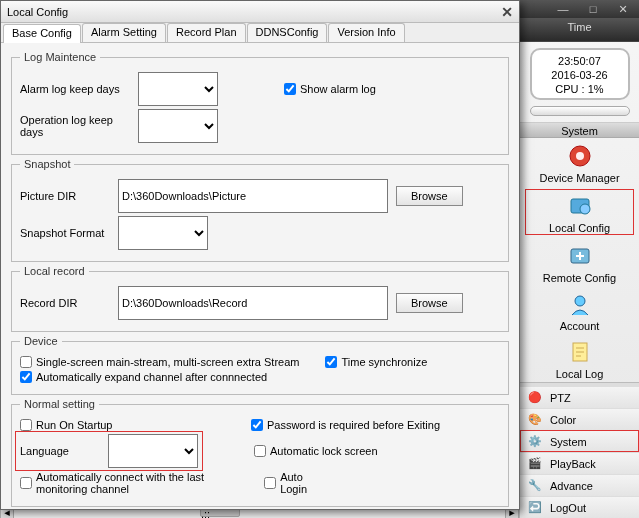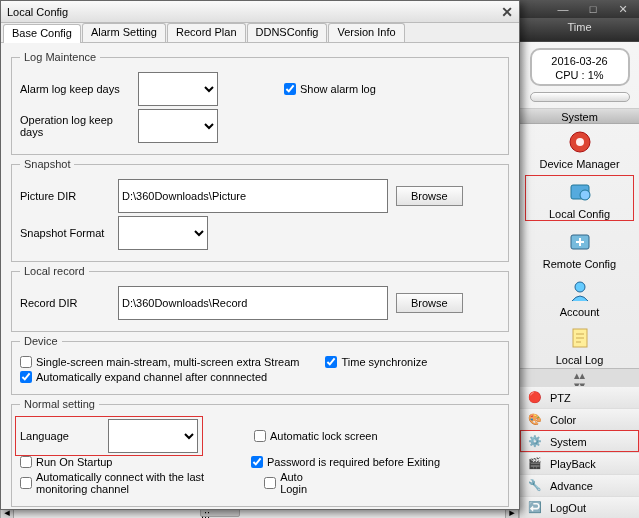--- a/index.html
+++ b/index.html
@@ -68,20 +68,21 @@
 
 <div class="app-top-bar">
   <span>—</span>
   <span>□</span>
   <span>✕</span>
 </div>
 
 <div class="right-panel">
   <div class="rp-header">Time</div>
   <div class="time-box">
+    <div>23:50:07</div>
     <div>2016-03-26</div>
     <div>CPU : 1%</div>
   </div>
   <div class="cpu-bar"></div>
   <div class="rp-sys-head">System</div>
 
   <div class="sys-item">
     <div class="sys-icon">
         <svg width="26" height="26">
           <circle cx="13" cy="13" r="10" fill="#d43" stroke="#a11"></circle>
@@ -237,44 +238,44 @@
         <label class="chk">
             <input type="checkbox" checked="" style="">
             <span>Automatically expand channel after connnected</span>
           </label>
       </div>
     </fieldset>
 
     <fieldset>
       <legend>Normal setting</legend>
       <div class="row">
+        <label class="chk">
+            <input type="checkbox" style="">
+            <span>Run On Startup</span>
+          </label>
+        <span style="flex:1"></span>
+        <label class="chk" style="margin-right:60px">
+            <input type="checkbox" checked="" style="">
+            <span>Password is required before Exiting</span>
+          </label>
+      </div>
+      <div class="row">
         <span class="lang-hl" style="display:flex;align-items:center;gap:18px;">
           <span class="lbl-s" style="width:70px">Language</span>
           <select class="med"><option>English</option></select>
         </span>
         <span style="width:40px"></span>
         <label class="chk">
             <input type="checkbox" style="">
             <span>Automatic lock screen</span>
           </label>
       </div>
       <div class="row">
         <label class="chk">
             <input type="checkbox" style="">
-            <span>Run On Startup</span>
-          </label>
-        <span style="flex:1"></span>
-        <label class="chk" style="margin-right:60px">
-            <input type="checkbox" checked="" style="">
-            <span>Password is required before Exiting</span>
-          </label>
-      </div>
-      <div class="row">
-        <label class="chk">
-            <input type="checkbox" style="">
             <span>Automatically connect with the last monitoring channel</span>
           </label>
         <span style="flex:1"></span>
         <label class="chk" style="margin-right:180px">
             <input type="checkbox" style="">
             <span>Auto Login</span>
           </label>
       </div>
     </fieldset>
 

